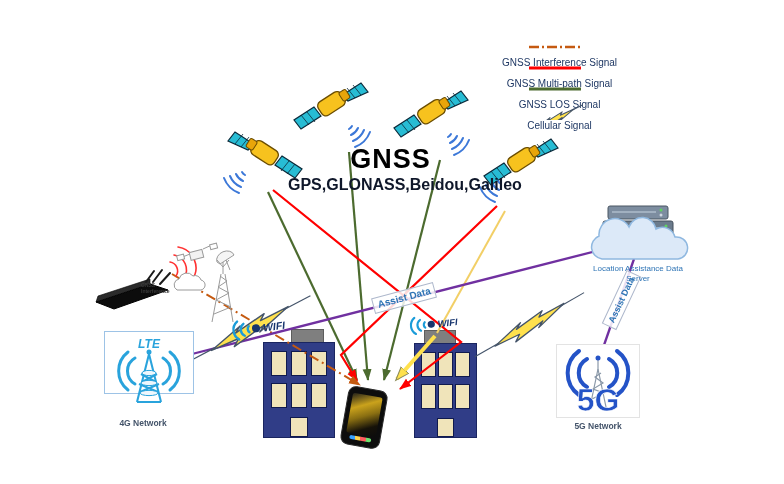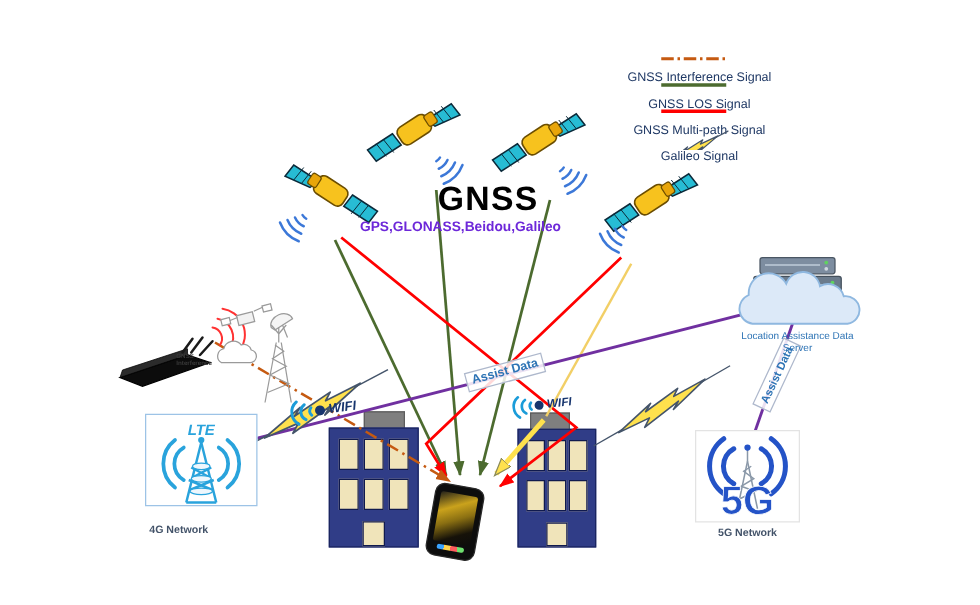--- a/index.html
+++ b/index.html
@@ -13,21 +13,21 @@
   .window{background:#F0E4BA;border:1px solid #101a4e;}
   .door{background:#F0E4BA;border:1px solid #101a4e;margin-top:2px;}
   .chimney{position:absolute;background:#7f7f7f;border:1px solid #5d5d5d;z-index:1;}
   
   #scene{position:absolute;left:0;top:0;z-index:2;}
   
   .layer3{z-index:3;}
   .gnss-title{position:absolute;left:318px;top:144px;width:145px;text-align:center;
               font-size:27px;font-weight:800;color:#000;z-index:3;letter-spacing:1px;}
   .gnss-sub{position:absolute;left:288px;top:176px;width:228px;
-            font-size:11px;font-weight:700;color:#6d28d9;z-index:3;}
+            font-size:16px;font-weight:700;color:#0f172a;z-index:3;}
   
   .legend{position:absolute;left:502px;top:37px;z-index:3;}
   .legend-row{display:flex;align-items:center;height:21px;flex-direction:column;}
   .legend-sample{width:56px;height:20px;margin-right:10px;flex:0 0 auto;}
   .legend-label{font-size:10px;color:#1F3864;}
   
   .netbox{position:absolute;background:#fff;box-sizing:border-box;z-index:3;text-align:center;}
   .netbox-4g{border:1.5px solid #9DC3E6;}
   .netbox-5g{border:1px solid #e3e3e3;}
   .net-label{position:absolute;text-align:center;font-size:8.5px;color:#44546A;z-index:3;font-weight:bold;}
@@ -195,39 +195,39 @@
 
   <div class="legend">
     <div class="legend-row">
       <svg class="legend-sample" viewBox="0 0 56 20">
         <line x1="2" y1="10" x2="54" y2="10" stroke-width="2.5" stroke-dasharray="10 3 2 3" stroke="#C55A11"></line>
       </svg>
       <span class="legend-label">GNSS Interference Signal</span>
     </div>
     <div class="legend-row">
       <svg class="legend-sample" viewBox="0 0 56 20">
+        <line x1="2" y1="10" x2="54" y2="10" stroke-width="2.8" stroke="#FF0000"></line>
+      </svg>
+      <span class="legend-label">GNSS Multi-path Signal</span>
+    </div>
+    <div class="legend-row">
+      <svg class="legend-sample" viewBox="0 0 56 20">
         <line x1="2" y1="10" x2="54" y2="10" stroke-width="2.8" stroke="#4C6B2F"></line>
       </svg>
       <span class="legend-label">GNSS LOS Signal</span>
-    </div>
-    <div class="legend-row">
-      <svg class="legend-sample" viewBox="0 0 56 20">
-        <line x1="2" y1="10" x2="54" y2="10" stroke-width="2.8" stroke="#FF0000"></line>
-      </svg>
-      <span class="legend-label">GNSS Multi-path Signal</span>
     </div>
     <div class="legend-row">
       <svg class="legend-sample" viewBox="0 0 56 20">
         <g transform="translate(6,16) scale(0.5) rotate(-10)">
           <polygon points="0,27 33,9 27,15 59,2 54,8 84,0 51,19 57,13 23,28 29,21" fill="#FFE14D" stroke="#44546A" stroke-width="2" stroke-linejoin="round"></polygon>
           <line x1="-18" y1="32" x2="4" y2="25" stroke="#44546A" stroke-width="2"></line>
           <line x1="80" y1="2" x2="102" y2="-5" stroke="#44546A" stroke-width="2"></line>
         </g>
       </svg>
-      <span class="legend-label">Galileo Signal</span>
+      <span class="legend-label">Cellular Signal</span>
     </div>
   </div>
 
   <div class="gnss-title">GNSS</div>
   <div class="gnss-sub">GPS,GLONASS,Beidou,Galileo</div>
 
   <div class="jammer-label">GNSS Interference</div>
 
   <div class="wifi" style="left:232px;top:316px;transform:rotate(-7deg);">
     <svg width="30" height="24" viewBox="0 0 30 24">
@@ -248,21 +248,21 @@
         <path d="M17,9 a4,4 0 0 0 0,6"></path>
       </g>
       <circle cx="24" cy="12" r="4" fill="#17356e"></circle>
     </svg>
     <span>WIFI</span>
   </div>
 
   <div class="assist" style="left:372px;top:290px;transform:rotate(-15deg);">Assist Data</div>
   <div class="assist" style="left:592px;top:292px;transform:rotate(-65deg);font-size:9px;">Assist Data</div>
 
-  <div class="netbox netbox-4g" style="left:116px;top:331px;width:90px;height:74px;">
+  <div class="netbox netbox-4g" style="left:104px;top:331px;width:90px;height:63px;">
     <svg width="86" height="78" viewBox="0 0 86 78">
       <text x="43" y="16" text-anchor="middle" font-size="12" font-style="italic" font-weight="800" fill="#29A3DC">LTE</text>
       <g fill="none" stroke="#29A3DC" stroke-width="3" stroke-linecap="round">
         <path d="M22,20 a24,24 0 0 0 0,38"></path>
         <path d="M29,26 a15,15 0 0 0 0,26"></path>
         <path d="M64,20 a24,24 0 0 1 0,38"></path>
         <path d="M57,26 a15,15 0 0 1 0,26"></path>
       </g>
       <g fill="none" stroke="#29A3DC" stroke-width="2">
         <line x1="43" y1="22" x2="31" y2="70"></line>

